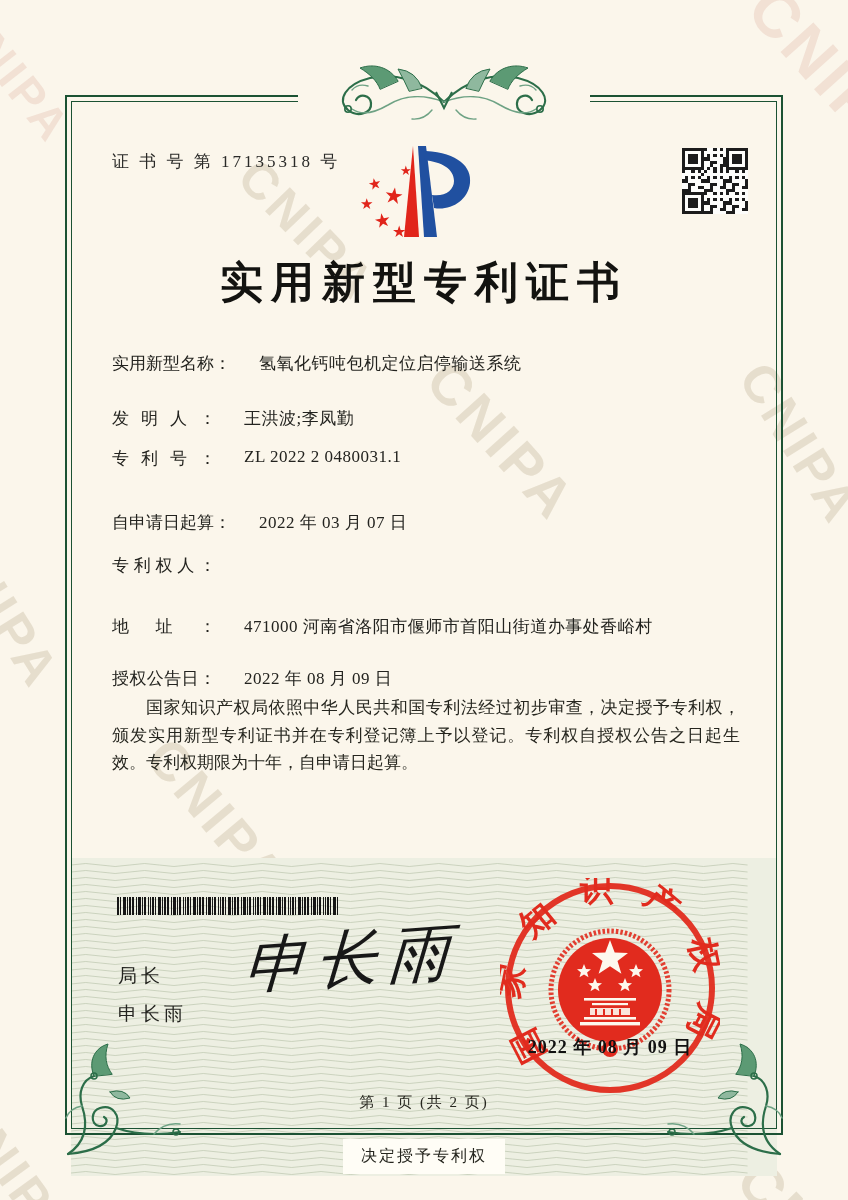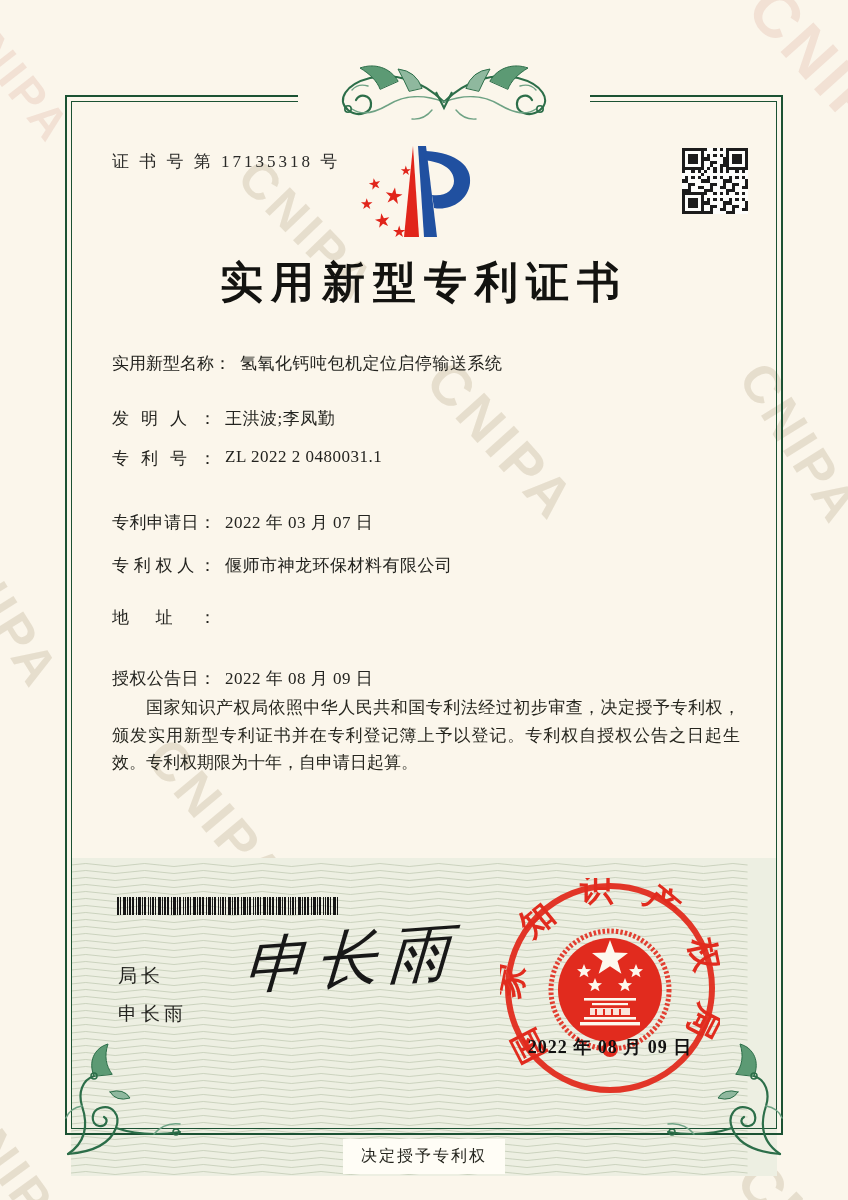--- a/index.html
+++ b/index.html
@@ -31,21 +31,21 @@
   
   .cert-no{position:absolute;left:112px;top:150px;font-size:17px;letter-spacing:3px;color:#2a2a28;}
   .logo{position:absolute;left:360px;top:141px;width:126px;height:110px;}
   .qr{position:absolute;left:682px;top:148px;width:66px;height:66px;background:#fdfdfb;
       display:grid;grid-template-columns:repeat(21,1fr);grid-template-rows:repeat(21,1fr);}
   .qr b{background:#1c1c1c;}
   .title{position:absolute;left:0;top:254px;width:848px;text-align:center;
     font-size:43px;font-weight:600;letter-spacing:8px;color:#131310;}
   
   .fields{position:absolute;left:112px;top:352px;width:636px;font-size:17px;color:#23231f;}
-  .frow{position:absolute;left:0;display:flex;white-space:nowrap;}
+  .frow{position:absolute;left:0;display:flex;white-space:nowrap;gap:19px;}
   .flabel{display:inline-block;min-width:104px;text-align:justify;text-align-last:justify;letter-spacing:0;}
   .fvalue{margin-left:9px;letter-spacing:.5px;}
   .fgroup2{margin-left:56px;display:flex;}
   
   .body-text{position:absolute;left:112px;top:694px;width:628px;font-size:17px;
     line-height:1.63;text-align:justify;color:#26261f;}
   .body-text p{margin:0;text-indent:2em;}
   
   .barcode{position:absolute;left:117px;top:897px;height:18px;display:flex;align-items:stretch;}
   .barcode i{display:block;background:#161616;}
@@ -650,29 +650,29 @@
     </div>
     <div class="frow" style="top:55px">
       <span class="flabel">发明人：</span>
       <span class="fvalue">王洪波;李凤勤</span>
     </div>
     <div class="frow" style="top:95px">
       <span class="flabel">专利号：</span>
       <span class="fvalue">ZL 2022 2 0480031.1</span>
     </div>
     <div class="frow" style="top:159px">
-      <span class="flabel">专利申请日：</span>
+      <span class="flabel">自申请日起算：</span>
       <span class="fvalue">2022 年 03 月 07 日</span>
     </div>
     <div class="frow" style="top:202px">
       <span class="flabel">专利权人：</span>
-      <span class="fvalue">偃师市神龙环保材料有限公司</span>
     </div>
-    <div class="frow" style="top:254px">
+    <div class="frow" style="top:263px">
       <span class="flabel">地址：</span>
+      <span class="fvalue">471000 河南省洛阳市偃师市首阳山街道办事处香峪村</span>
     </div>
     <div class="frow" style="top:315px">
       <span class="flabel">授权公告日：</span>
       <span class="fvalue">2022 年 08 月 09 日</span>
     </div>
   </div>
 
   <div class="body-text">
     <p>国家知识产权局依照中华人民共和国专利法经过初步审查，决定授予专利权，颁发实用新型专利证书并在专利登记簿上予以登记。专利权自授权公告之日起生效。专利权期限为十年，自申请日起算。</p>
   </div>
@@ -786,15 +786,16 @@
           <rect x="103" y="131" width="2" height="6" fill="#e12b1e"></rect>
         <rect x="111" y="131" width="2" height="6" fill="#e12b1e"></rect>
           <rect x="119" y="131" width="2" height="6" fill="#e12b1e"></rect>
       </g>
       <circle cx="110" cy="171" r="8" fill="#e12b1e"></circle>
       <circle cx="110" cy="171" r="3" fill="#fdf8ee"></circle>
     </g>
   </svg>
   <div class="seal-date">2022 年 08 月 09 日</div>
 
+  <div class="page-num">第 1 页 (共 2 页)</div>
   <div class="note-box">决定授予专利权</div>
 
 </div>
 
 </body></html>

